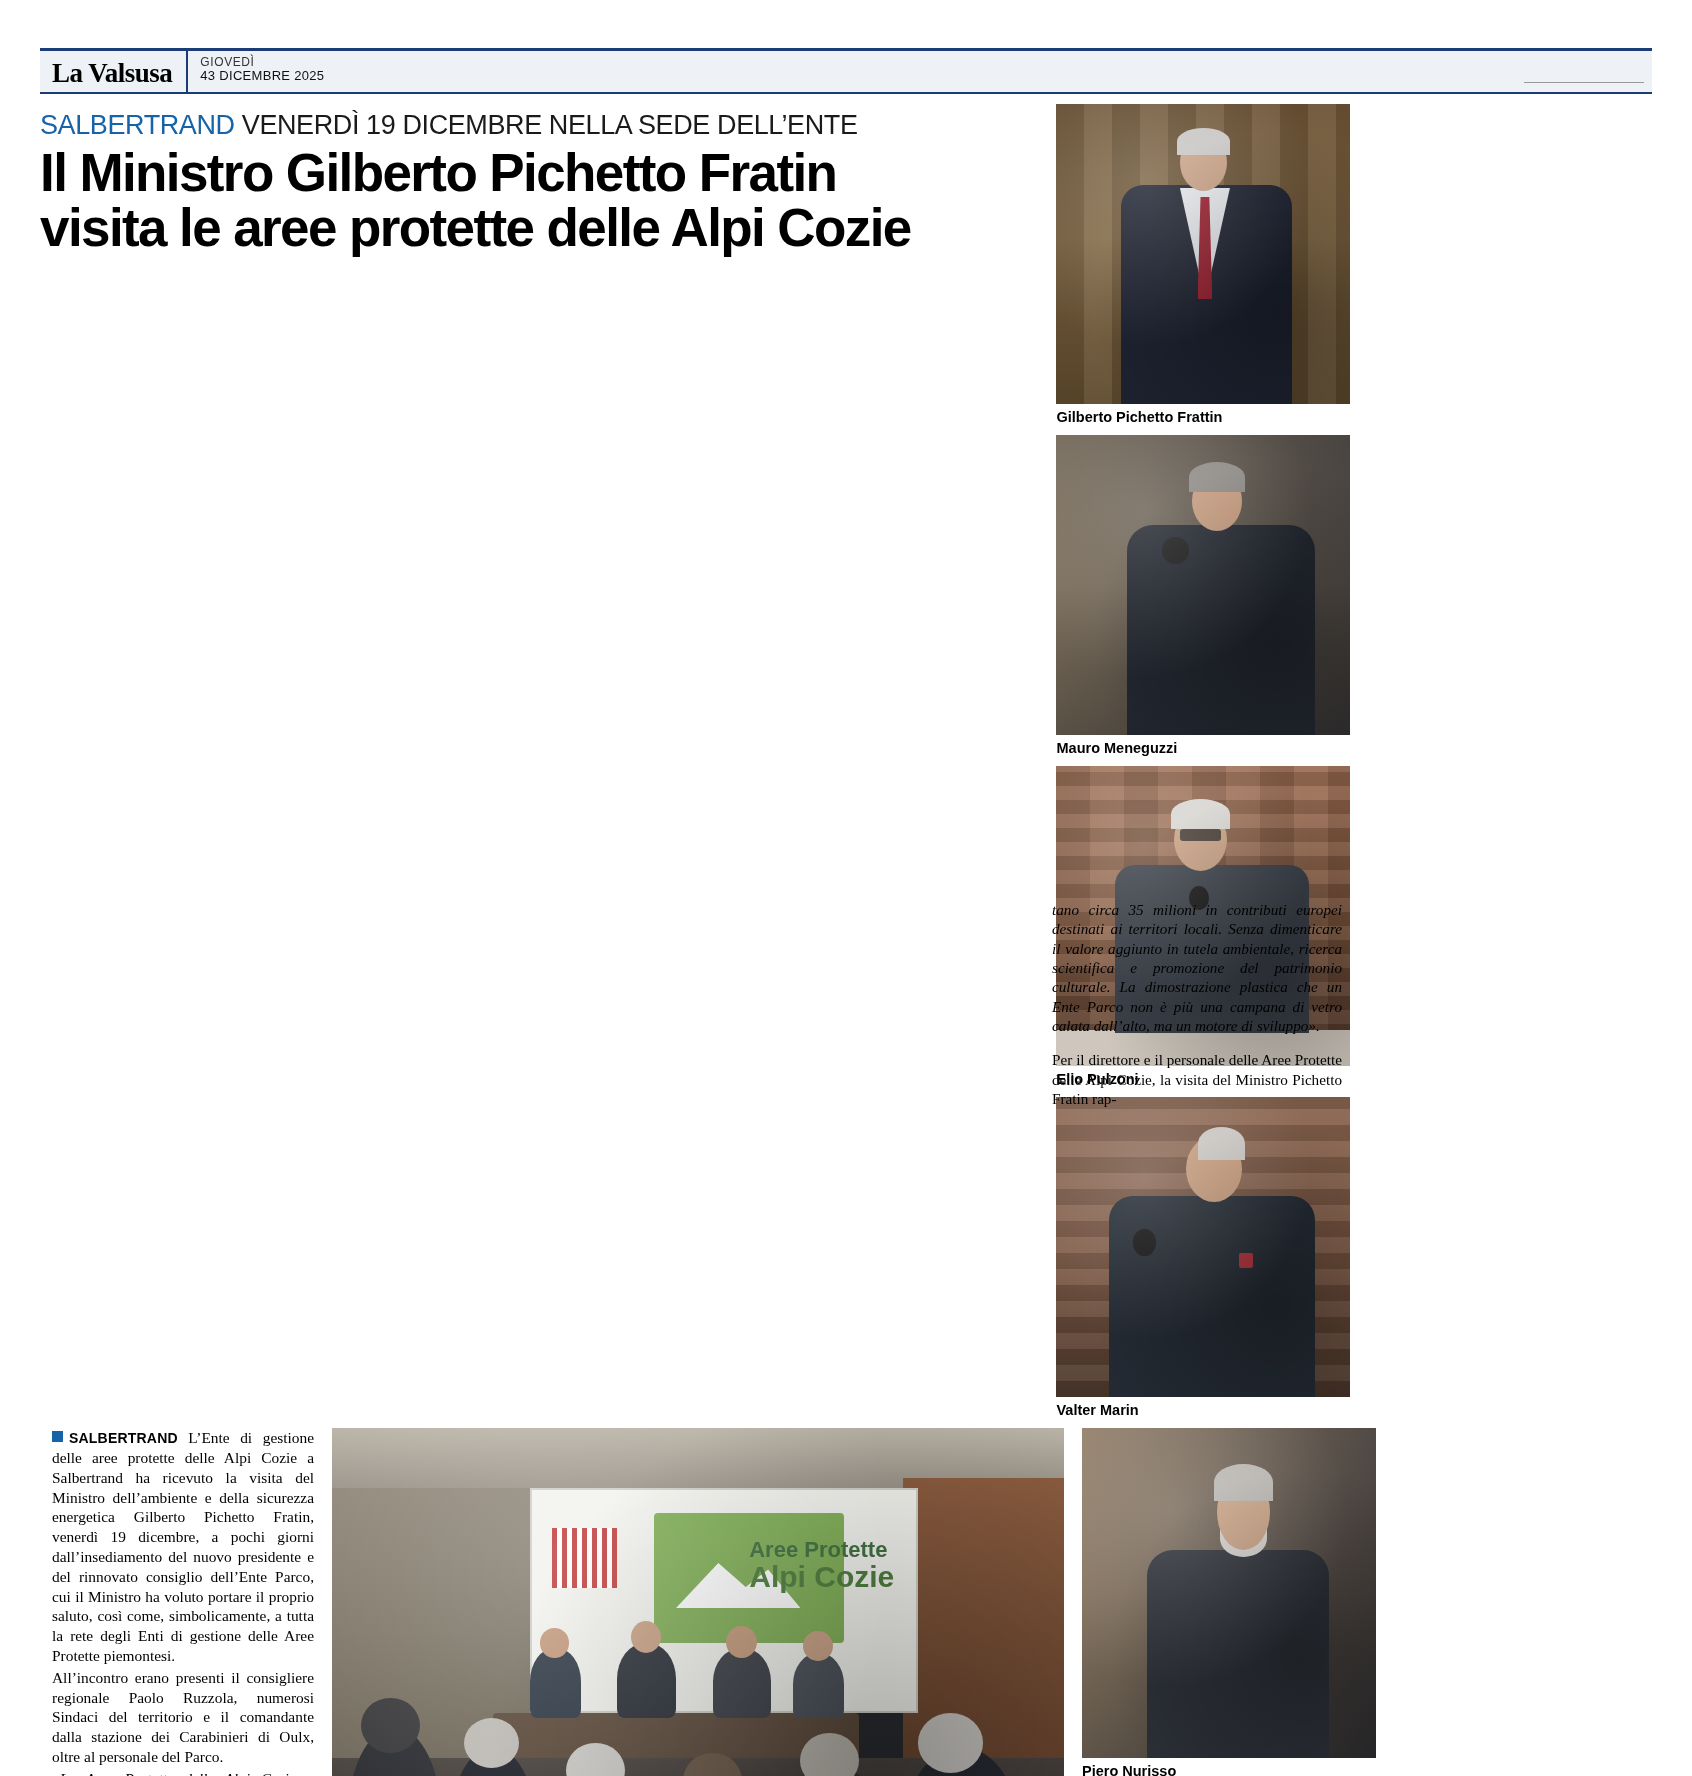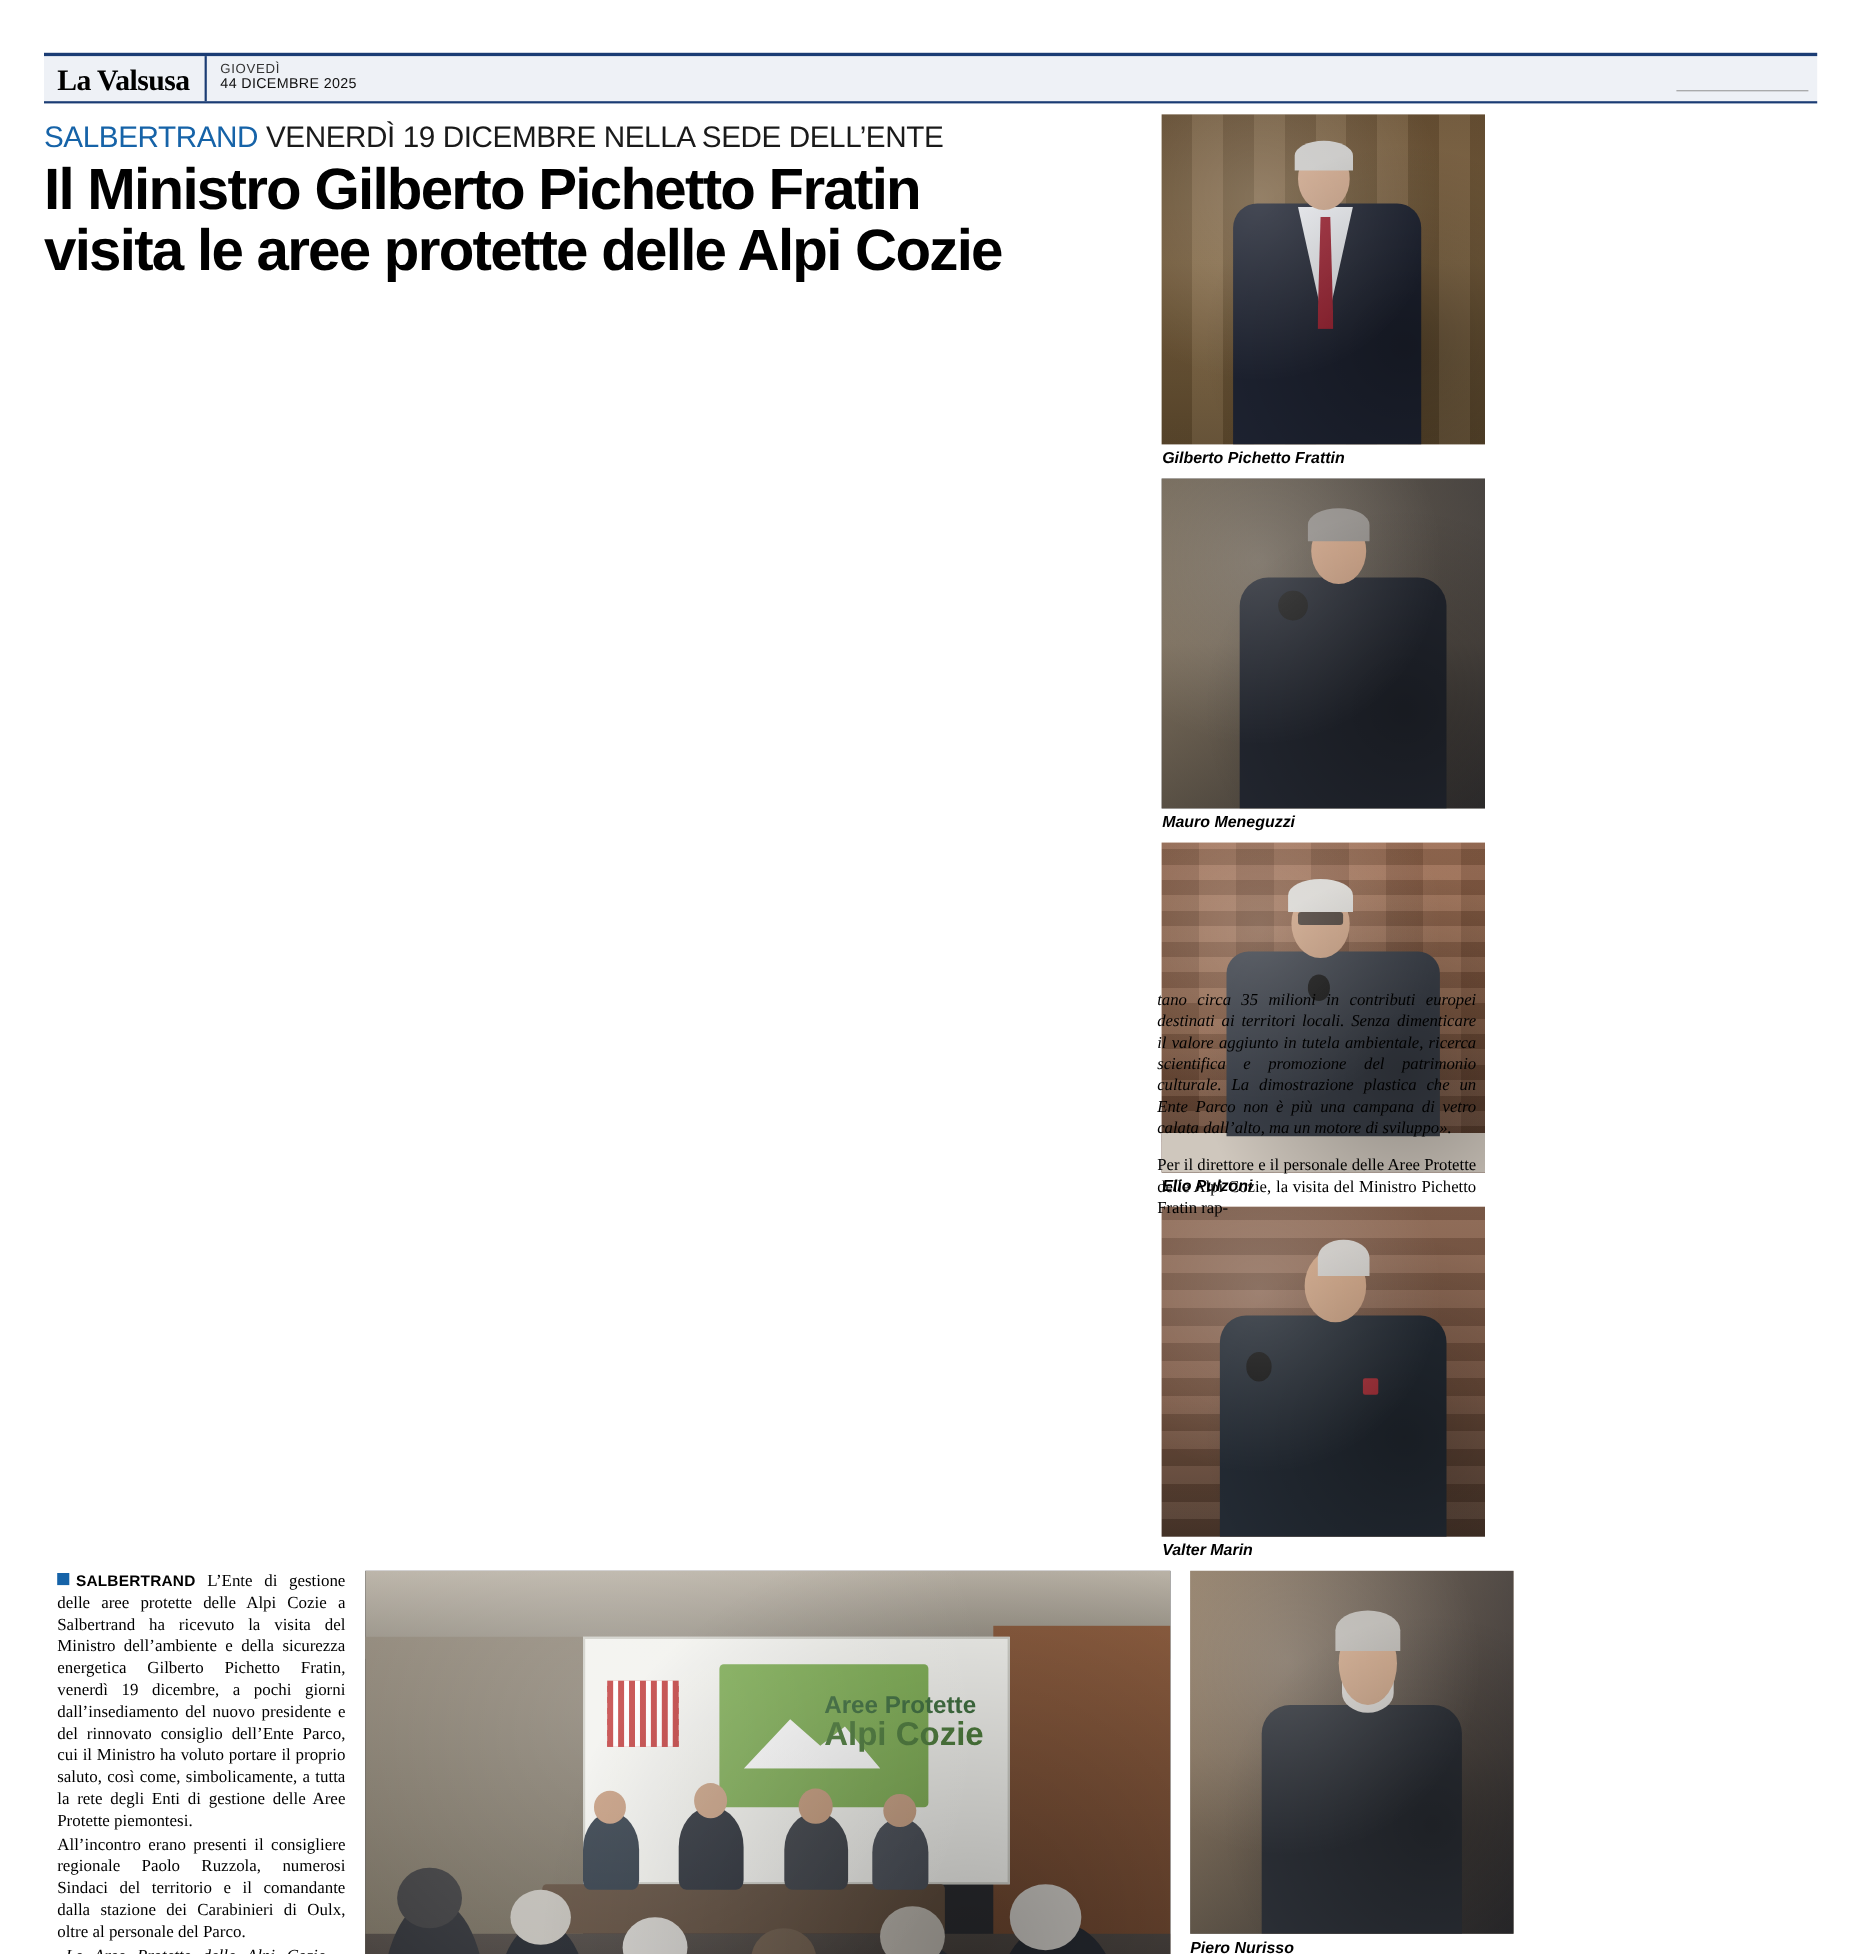--- a/index.html
+++ b/index.html
@@ -101,21 +101,20 @@
     align-content: flex-start;
   }
   .photo-cell { width: 294px; }
   .photo-cell.full { width: 600px; }
   .photo-cap {
     font-family: "Liberation Sans", sans-serif;
     font-weight: bold;
     font-size: 14.5px;
     margin-top: 5px;
     color: #000;
-    font-style: italic;
   }
 
   
   .ph {
     position: relative;
     overflow: hidden;
     background: #8a8278;
   }
   .ph .grain {
     position: absolute; inset: 0;
@@ -216,21 +215,21 @@
 </style>
 </head>
 <body>
 
 <div class="page">
 
   <div class="masthead">
     <div class="masthead-logo">La Valsusa</div>
     <div class="masthead-date">
       <div class="dow">GIOVEDÌ</div>
-      <div class="date">44 DICEMBRE 2025</div>
+      <div class="date">43 DICEMBRE 2025</div>
     </div>
     <div class="masthead-rule"></div>
   </div>
 
   <div class="top-area">
 
     <div class="headline-col">
       <div class="kicker">
         <span class="place">SALBERTRAND</span>
         <span>VENERDÌ 19 DICEMBRE NELLA SEDE DELL’ENTE</span>

